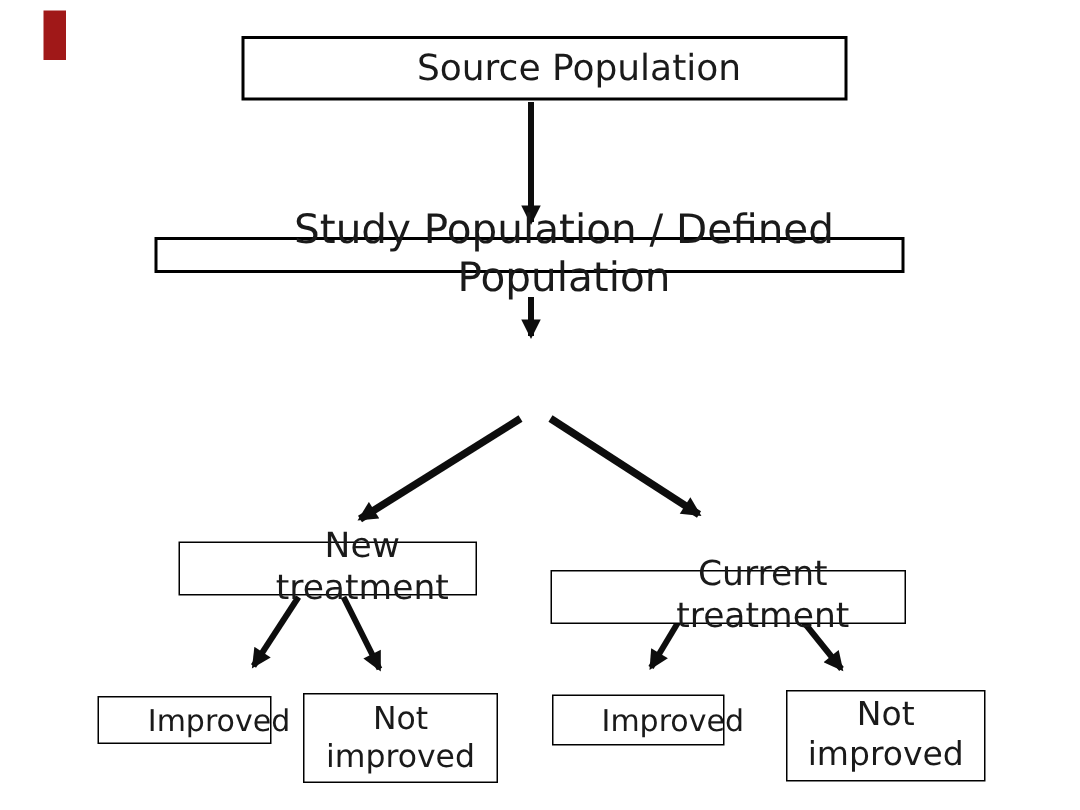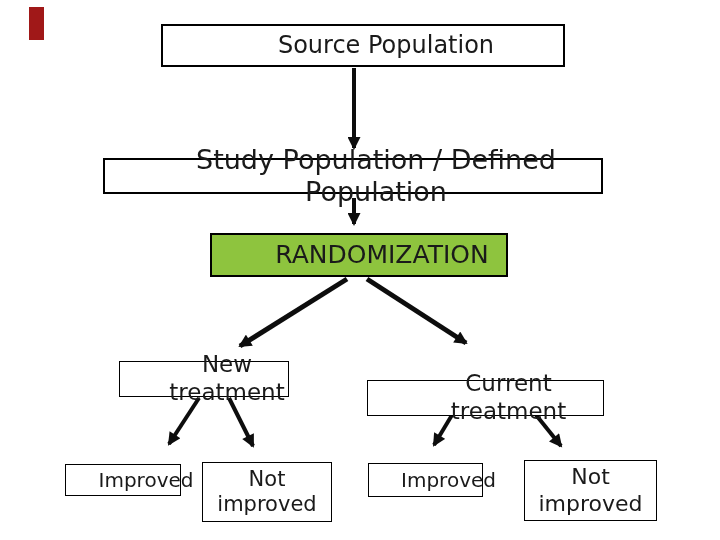--- a/index.html
+++ b/index.html
@@ -11,23 +11,23 @@
   .accent-bar{
     position:absolute;left:29px;top:7px;width:15px;height:33px;
   }
   .node{
     position:absolute;display:flex;align-items:center;justify-content:center;
     text-align:center;background:#ffffff;border:2px solid #000;
     box-sizing:border-box;line-height:1.2;padding-left:46px;
   }
   .node.thin{border-width:1px;}
   .source-box{left:161px;top:24px;width:404px;height:43px;font-size:24px;}
-  .study-box{left:103px;top:158px;width:500px;height:36px;font-size:27px;}
+  .study-box{left:103px;top:158px;width:500px;height:24px;font-size:27px;}
   .randomization-box{left:210px;top:233px;width:298px;height:44px;font-size:25px;letter-spacing:0px;}
-  .new-treatment-box{left:119px;top:361px;width:170px;height:36px;font-size:23px;justify-content:flex-end;}
+  .new-treatment-box{left:119px;top:361px;width:199px;height:36px;font-size:23px;justify-content:flex-end;}
   .current-treatment-box{left:367px;top:361px;width:237px;height:36px;font-size:23px;margin-top:19px;}
   .improved-1{left:65px;top:464px;width:116px;height:32px;font-size:20px;}
   .not-improved-1{left:202px;top:462px;width:130px;height:60px;font-size:21px;padding:2px 8px;}
   .improved-2{left:368px;top:463px;width:115px;height:34px;font-size:20px;}
   .not-improved-2{left:524px;top:460px;width:133px;height:61px;font-size:22px;padding:2px 8px;}
   .arrow-layer{position:absolute;left:0;top:0;width:720px;height:540px;pointer-events:none;}
   .arrow-layer line{stroke:#0d0d0d;}
 </style>
 </head>
 <body>
@@ -53,23 +53,20 @@
   </svg>
 
   <div class="node source-box">
     <span>Source Population</span>
   </div>
 
   <div class="node study-box">
     <span>Study Population / Defined Population</span>
   </div>
 
-  <div class="node randomization-box" style="background-color: rgb(142, 196, 62);">
-    <span>RANDOMIZATION</span>
-  </div>
 
   <div class="node thin new-treatment-box">
     <span>New treatment</span>
   </div>
 
   <div class="node thin current-treatment-box">
     <span>Current treatment</span>
   </div>
 
   <div class="node thin improved-1">

